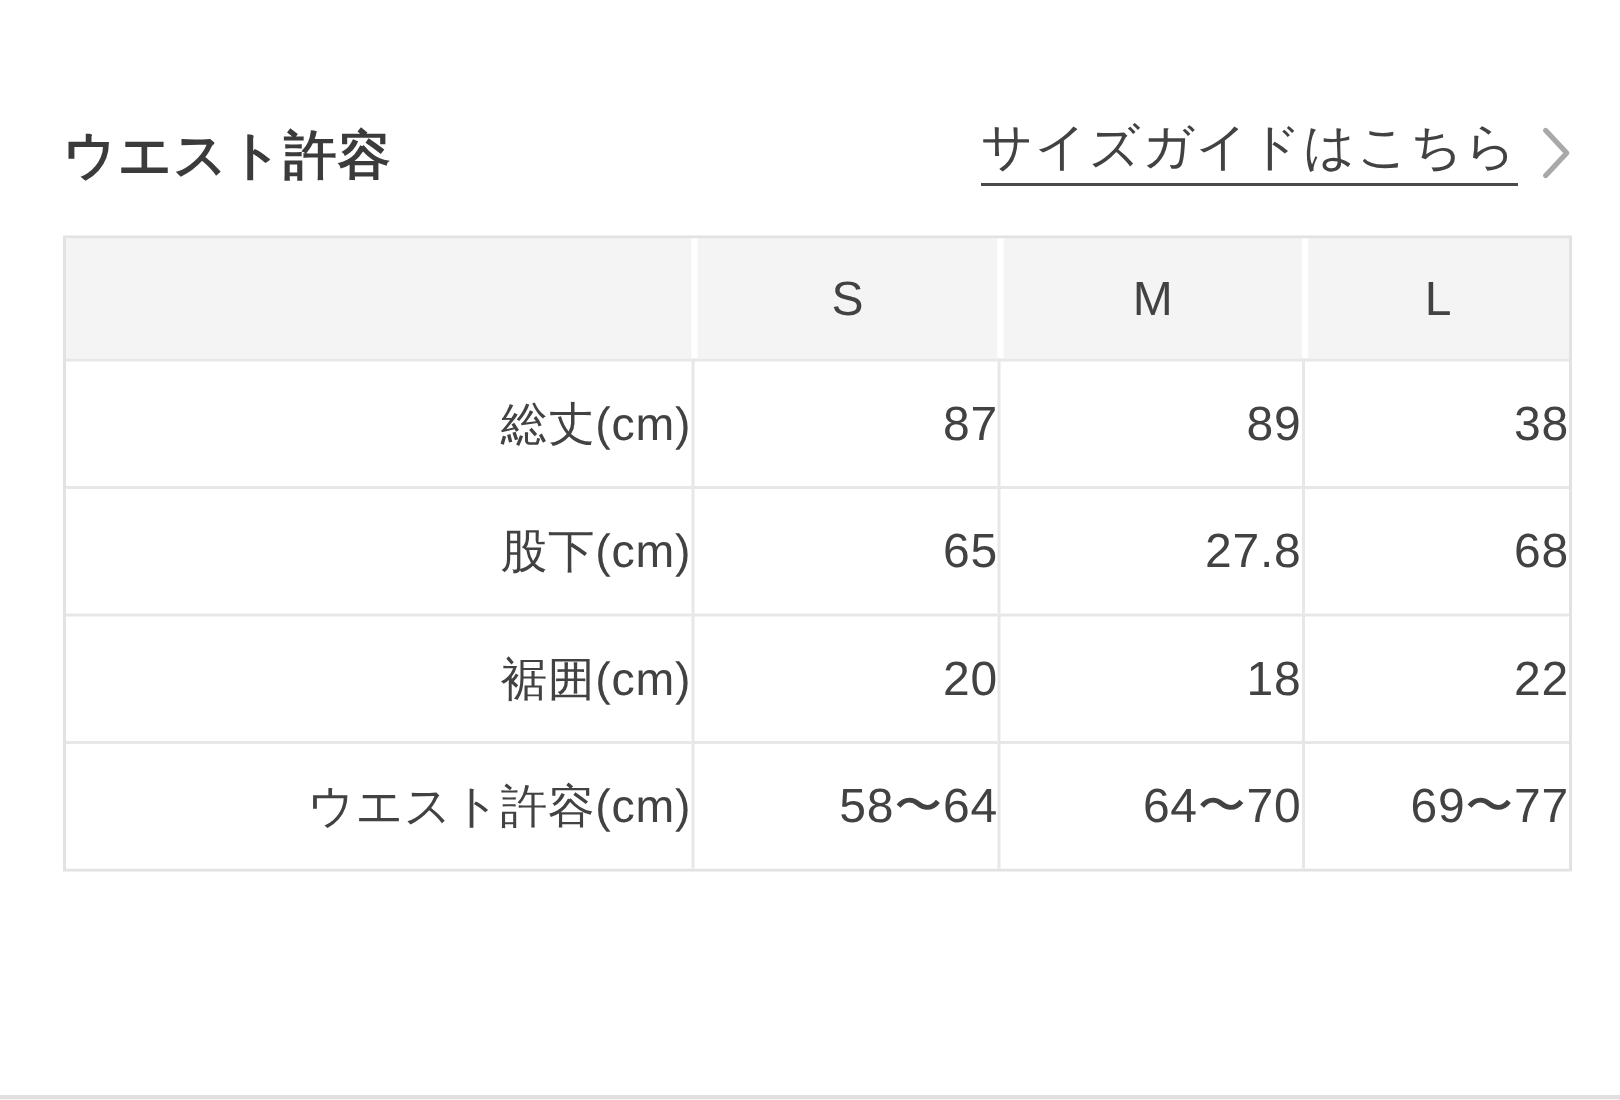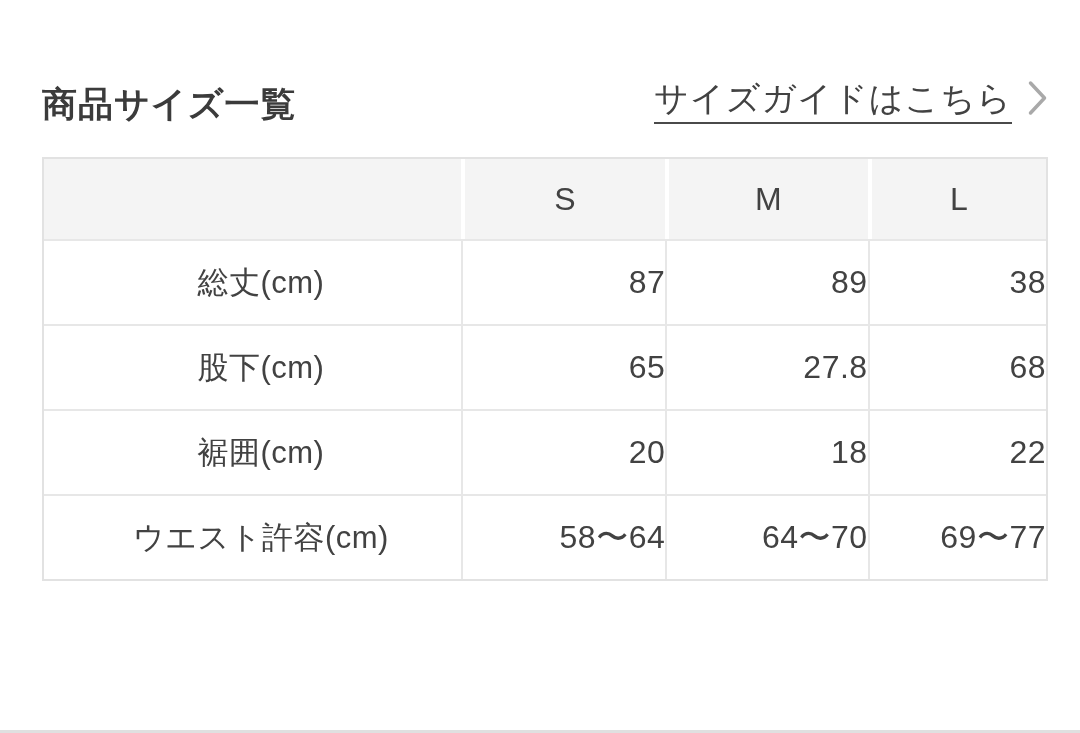--- a/index.html
+++ b/index.html
@@ -33,21 +33,21 @@
   .page-title {
     font-size: 35px;
     font-weight: bold;
     color: #3b3b3b;
     letter-spacing: 1px;
     line-height: 1.15;
   }
 
   .size-guide-link {
     display: flex;
-    align-items: flex-start;
+    align-items: flex-end;
     gap: 15px;
     cursor: pointer;
     text-decoration: none;
   }
 
   .size-guide-link .link-text {
     font-size: 34px;
     color: #424242;
     letter-spacing: 1px;
     line-height: 1.1;
@@ -97,21 +97,21 @@
     vertical-align: middle;
     background: #ffffff;
   }
 
   .size-table td + td {
     border-left: 2px solid #e7e7e7;
   }
 
   .size-table td.row-label {
     font-size: 31px;
-    text-align: center;
+    text-align: right;
     padding-left: 17px;
     letter-spacing: 0.5px;
   }
 
   .size-table td.cell-value {
     font-size: 32px;
     text-align: right;
     letter-spacing: 0.5px;
   }
 
@@ -125,21 +125,21 @@
     background: #e0e0e0;
   }
 </style>
 </head>
 <body>
 
 <div class="page">
   <div class="content">
 
     <div class="header-row">
-      <h2 class="page-title">商品サイズ一覧</h2>
+      <h2 class="page-title">ウエスト許容</h2>
 
       <a class="size-guide-link">
         <span class="link-text">サイズガイドはこちら</span>
         <span class="chevron-wrap">
           <svg width="21" height="36" viewBox="0 0 21 36" aria-hidden="true">
             <path d="M3.5 3 L17.5 18 L3.5 33" stroke="#a9a9a9" stroke-width="3.5" fill="none" stroke-linecap="round" stroke-linejoin="round"></path>
           </svg>
         </span>
       </a>
     </div>

